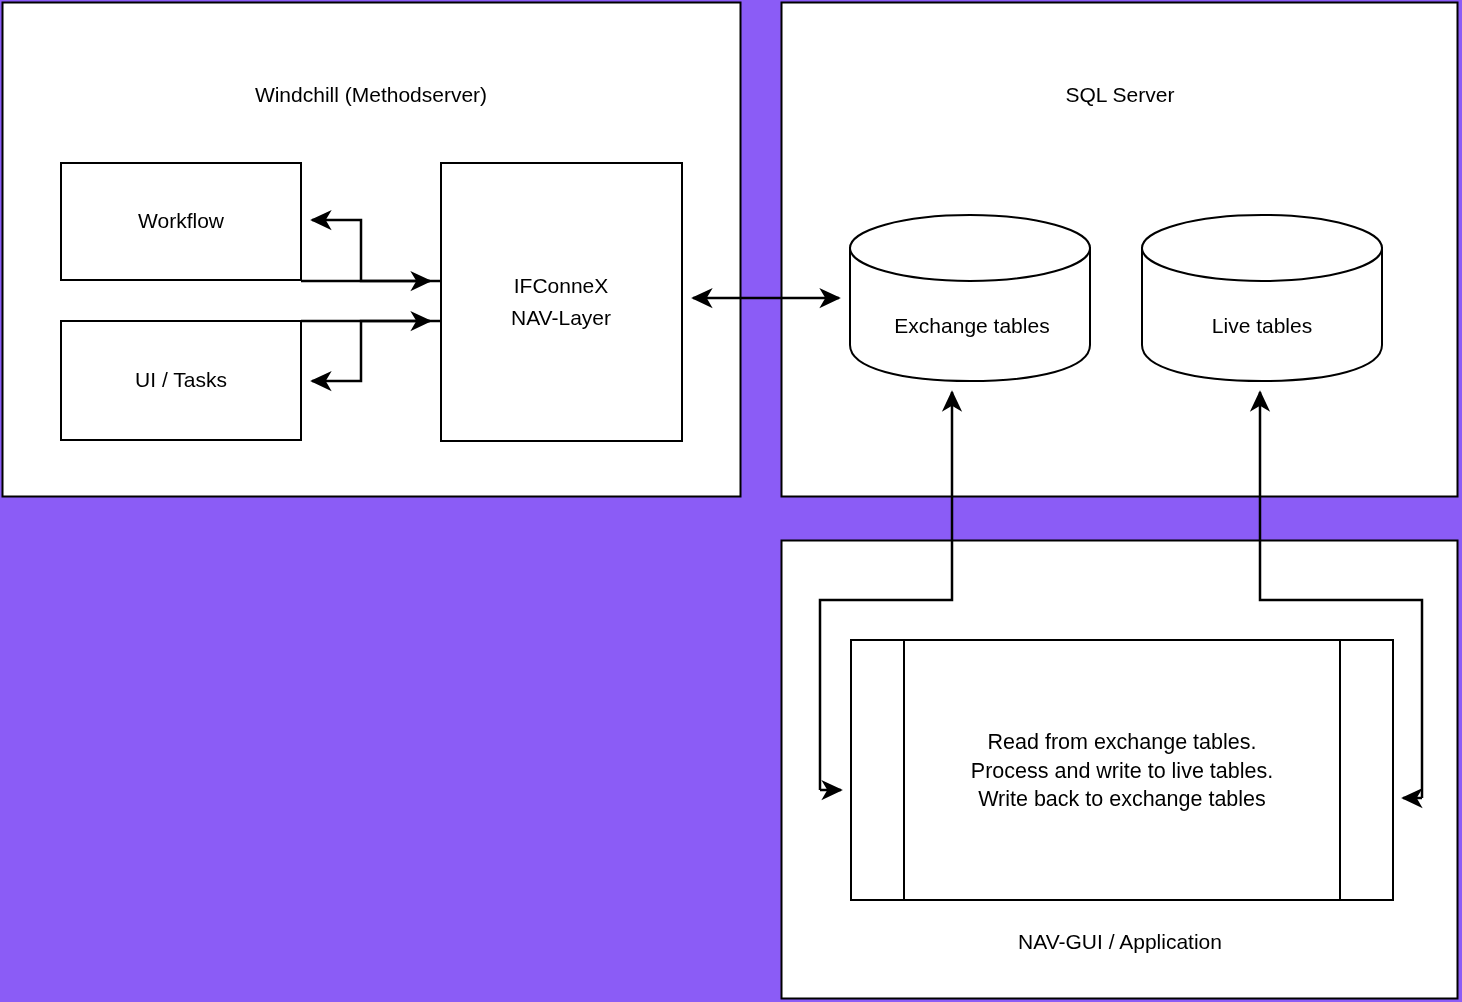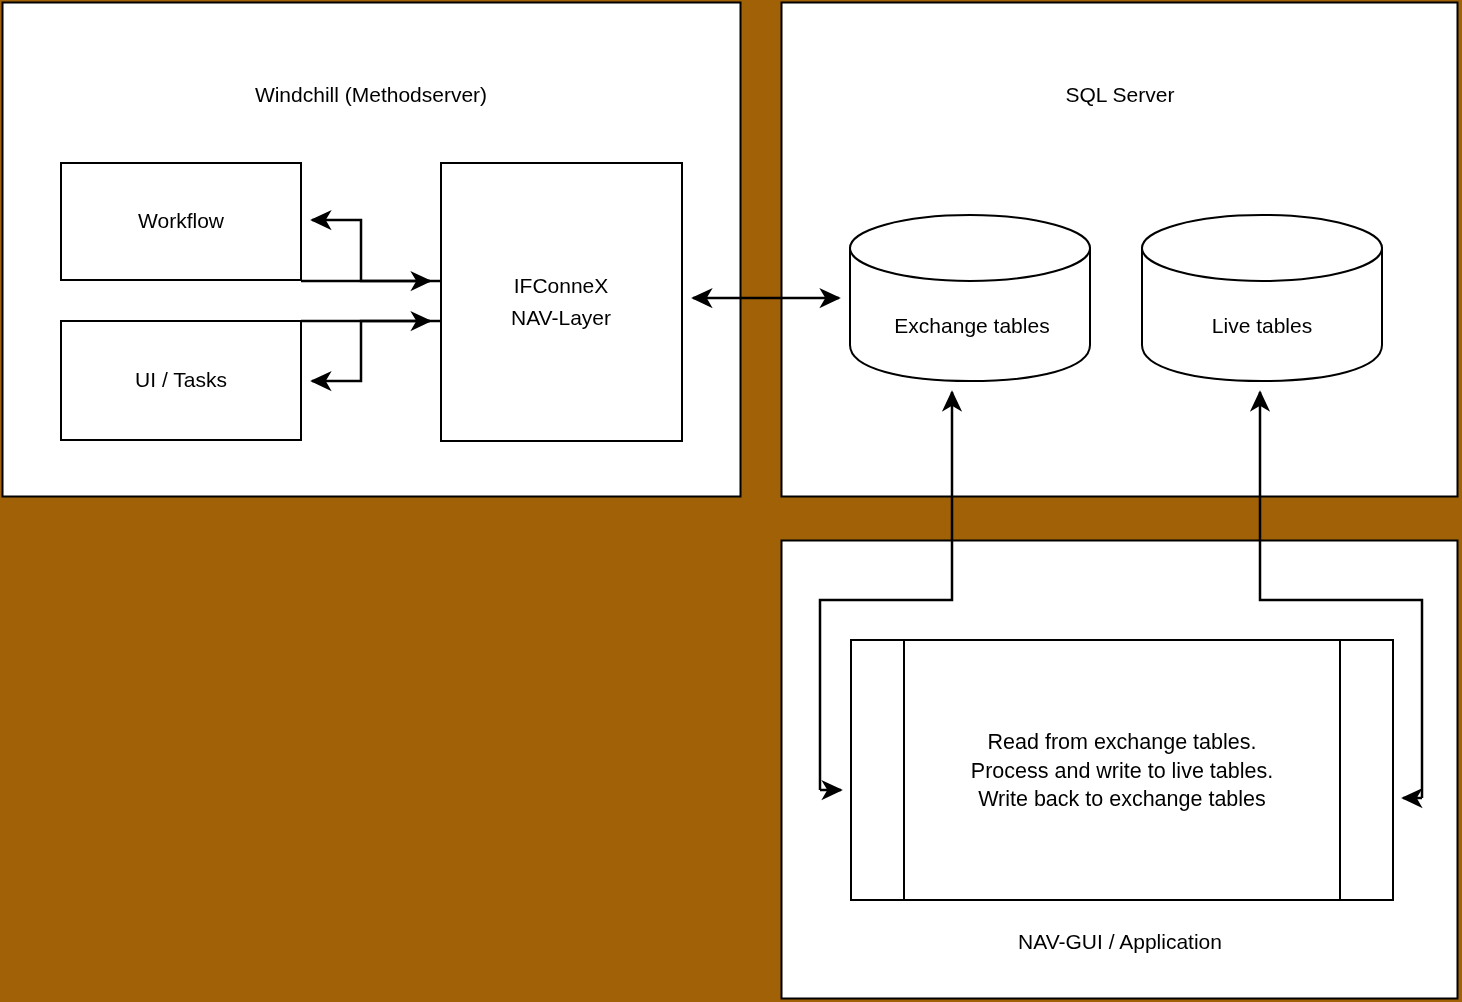--- a/index.html
+++ b/index.html
@@ -4,21 +4,21 @@
 <style>
   html, body {
     margin: 0;
     padding: 0;
     background: #ffffff;
   }
   #canvas {
     position: relative;
     width: 1462px;
     height: 1002px;
-    background: #a16207;
+    background: #8b5cf6;
     font-family: "Liberation Sans", sans-serif;
     overflow: hidden;
   }
   #diagram-svg {
     position: absolute;
     left: 0;
     top: 0;
     width: 1462px;
     height: 1002px;
   }

